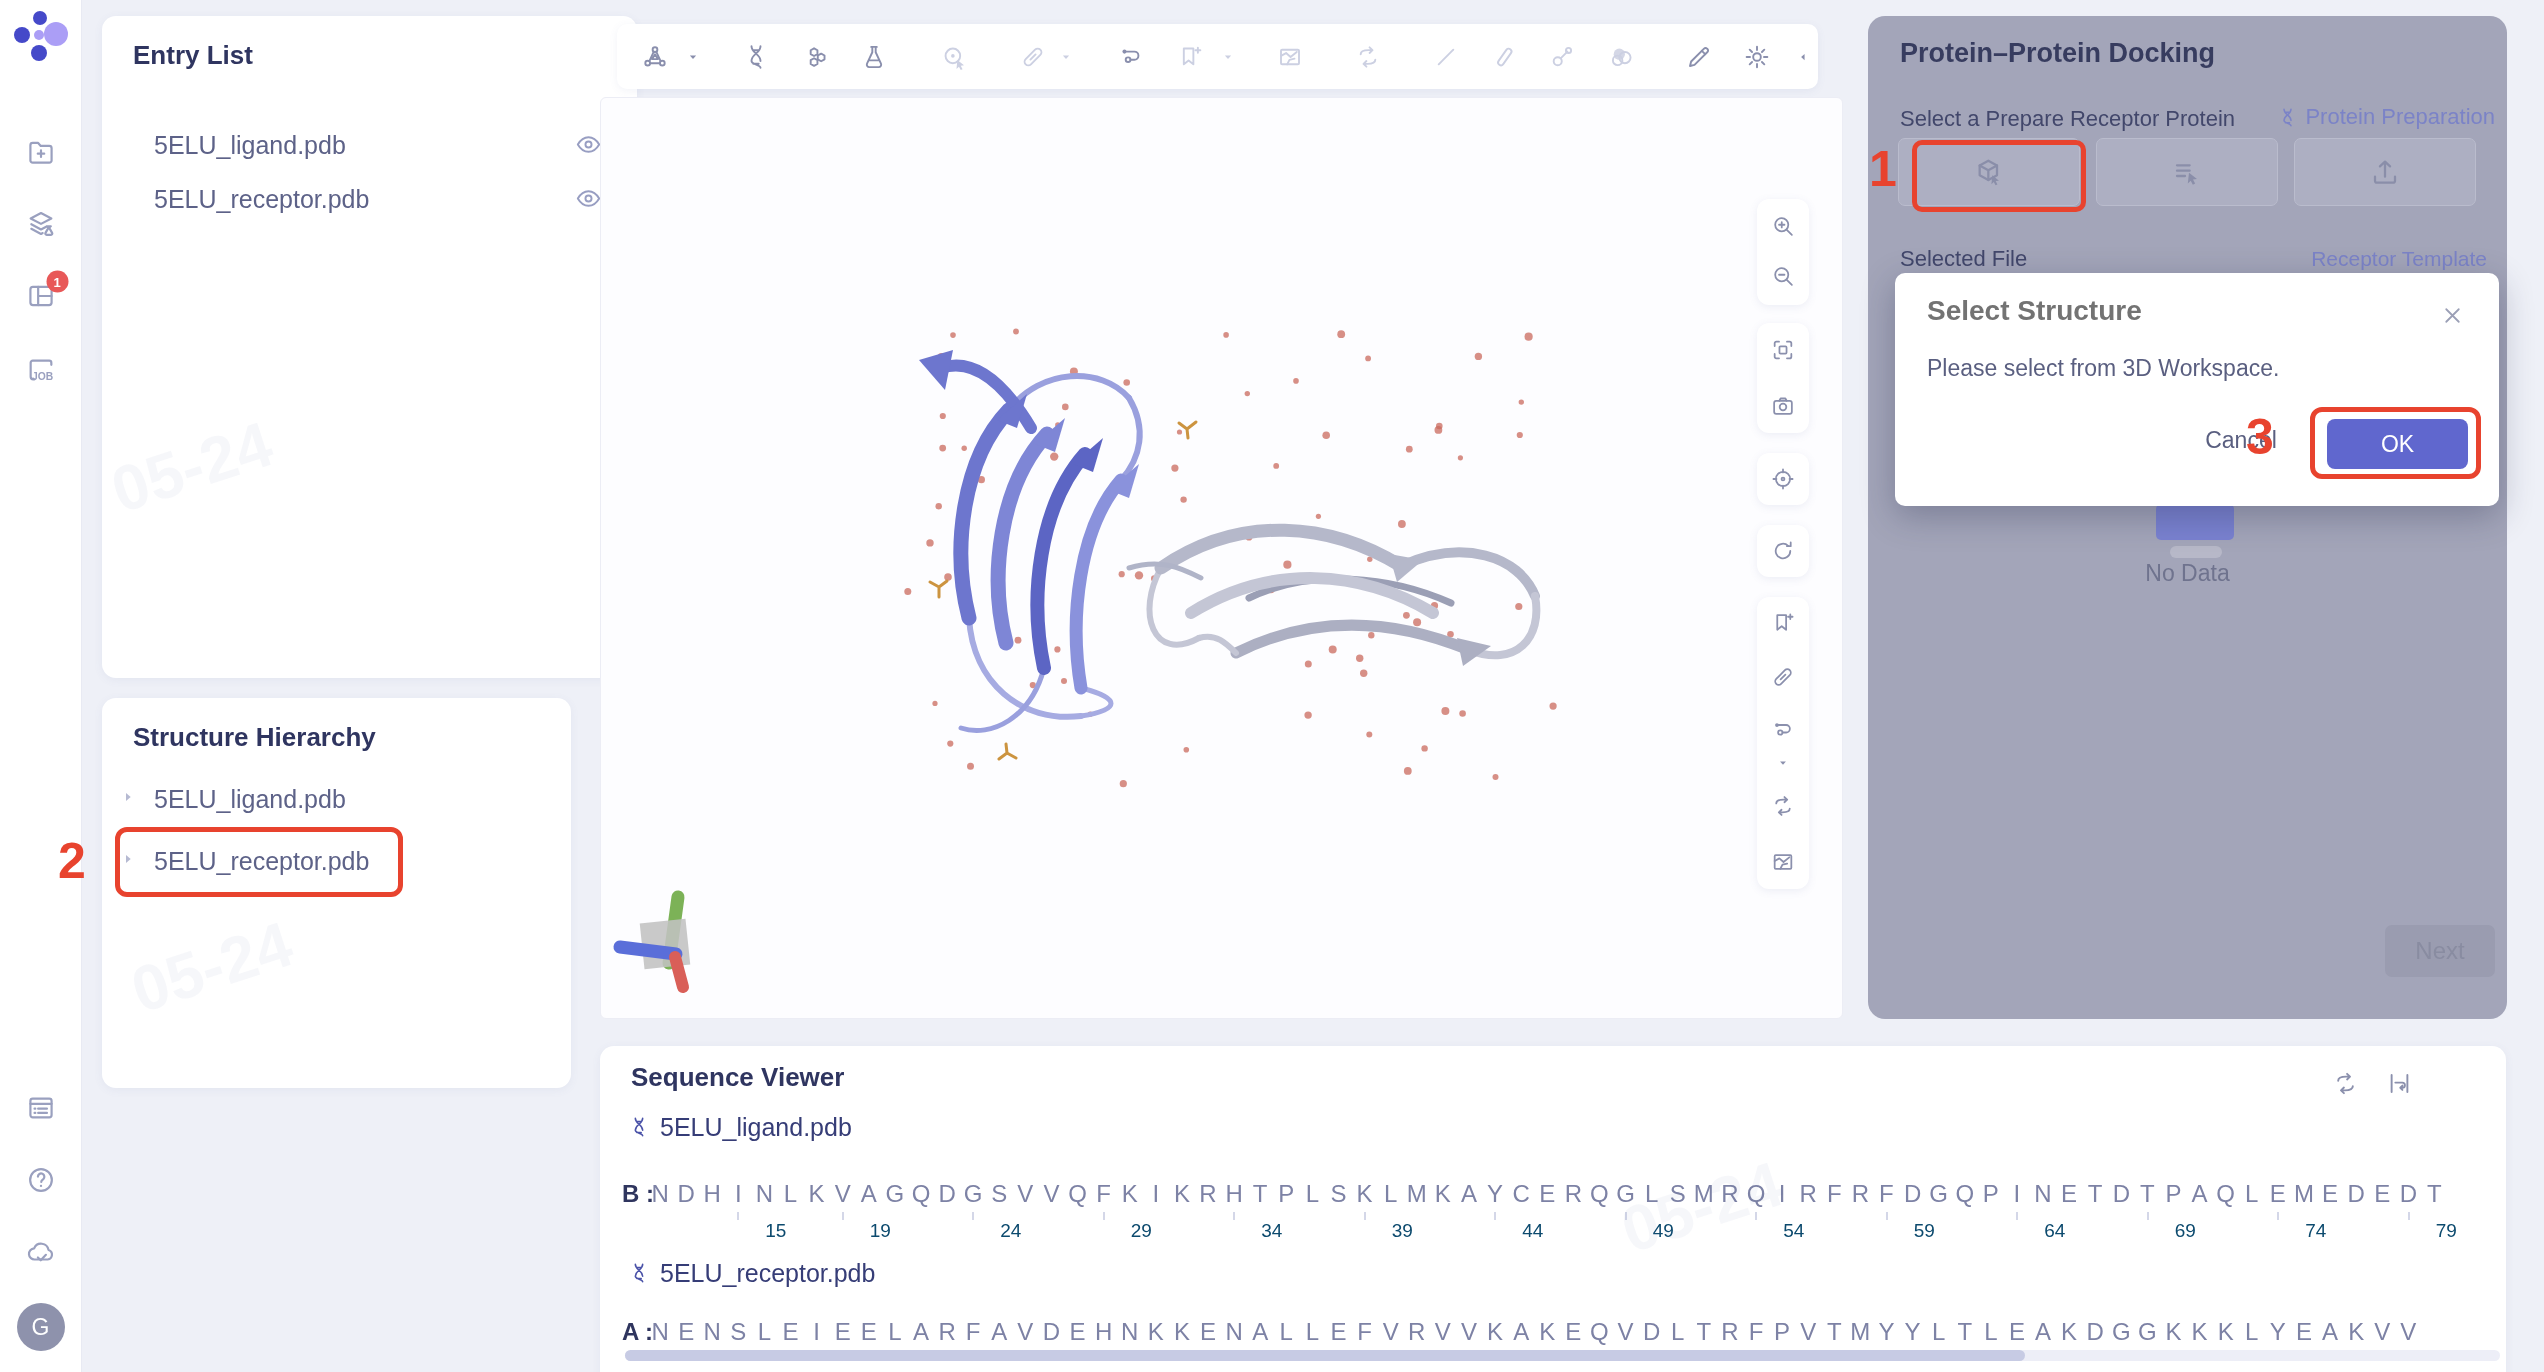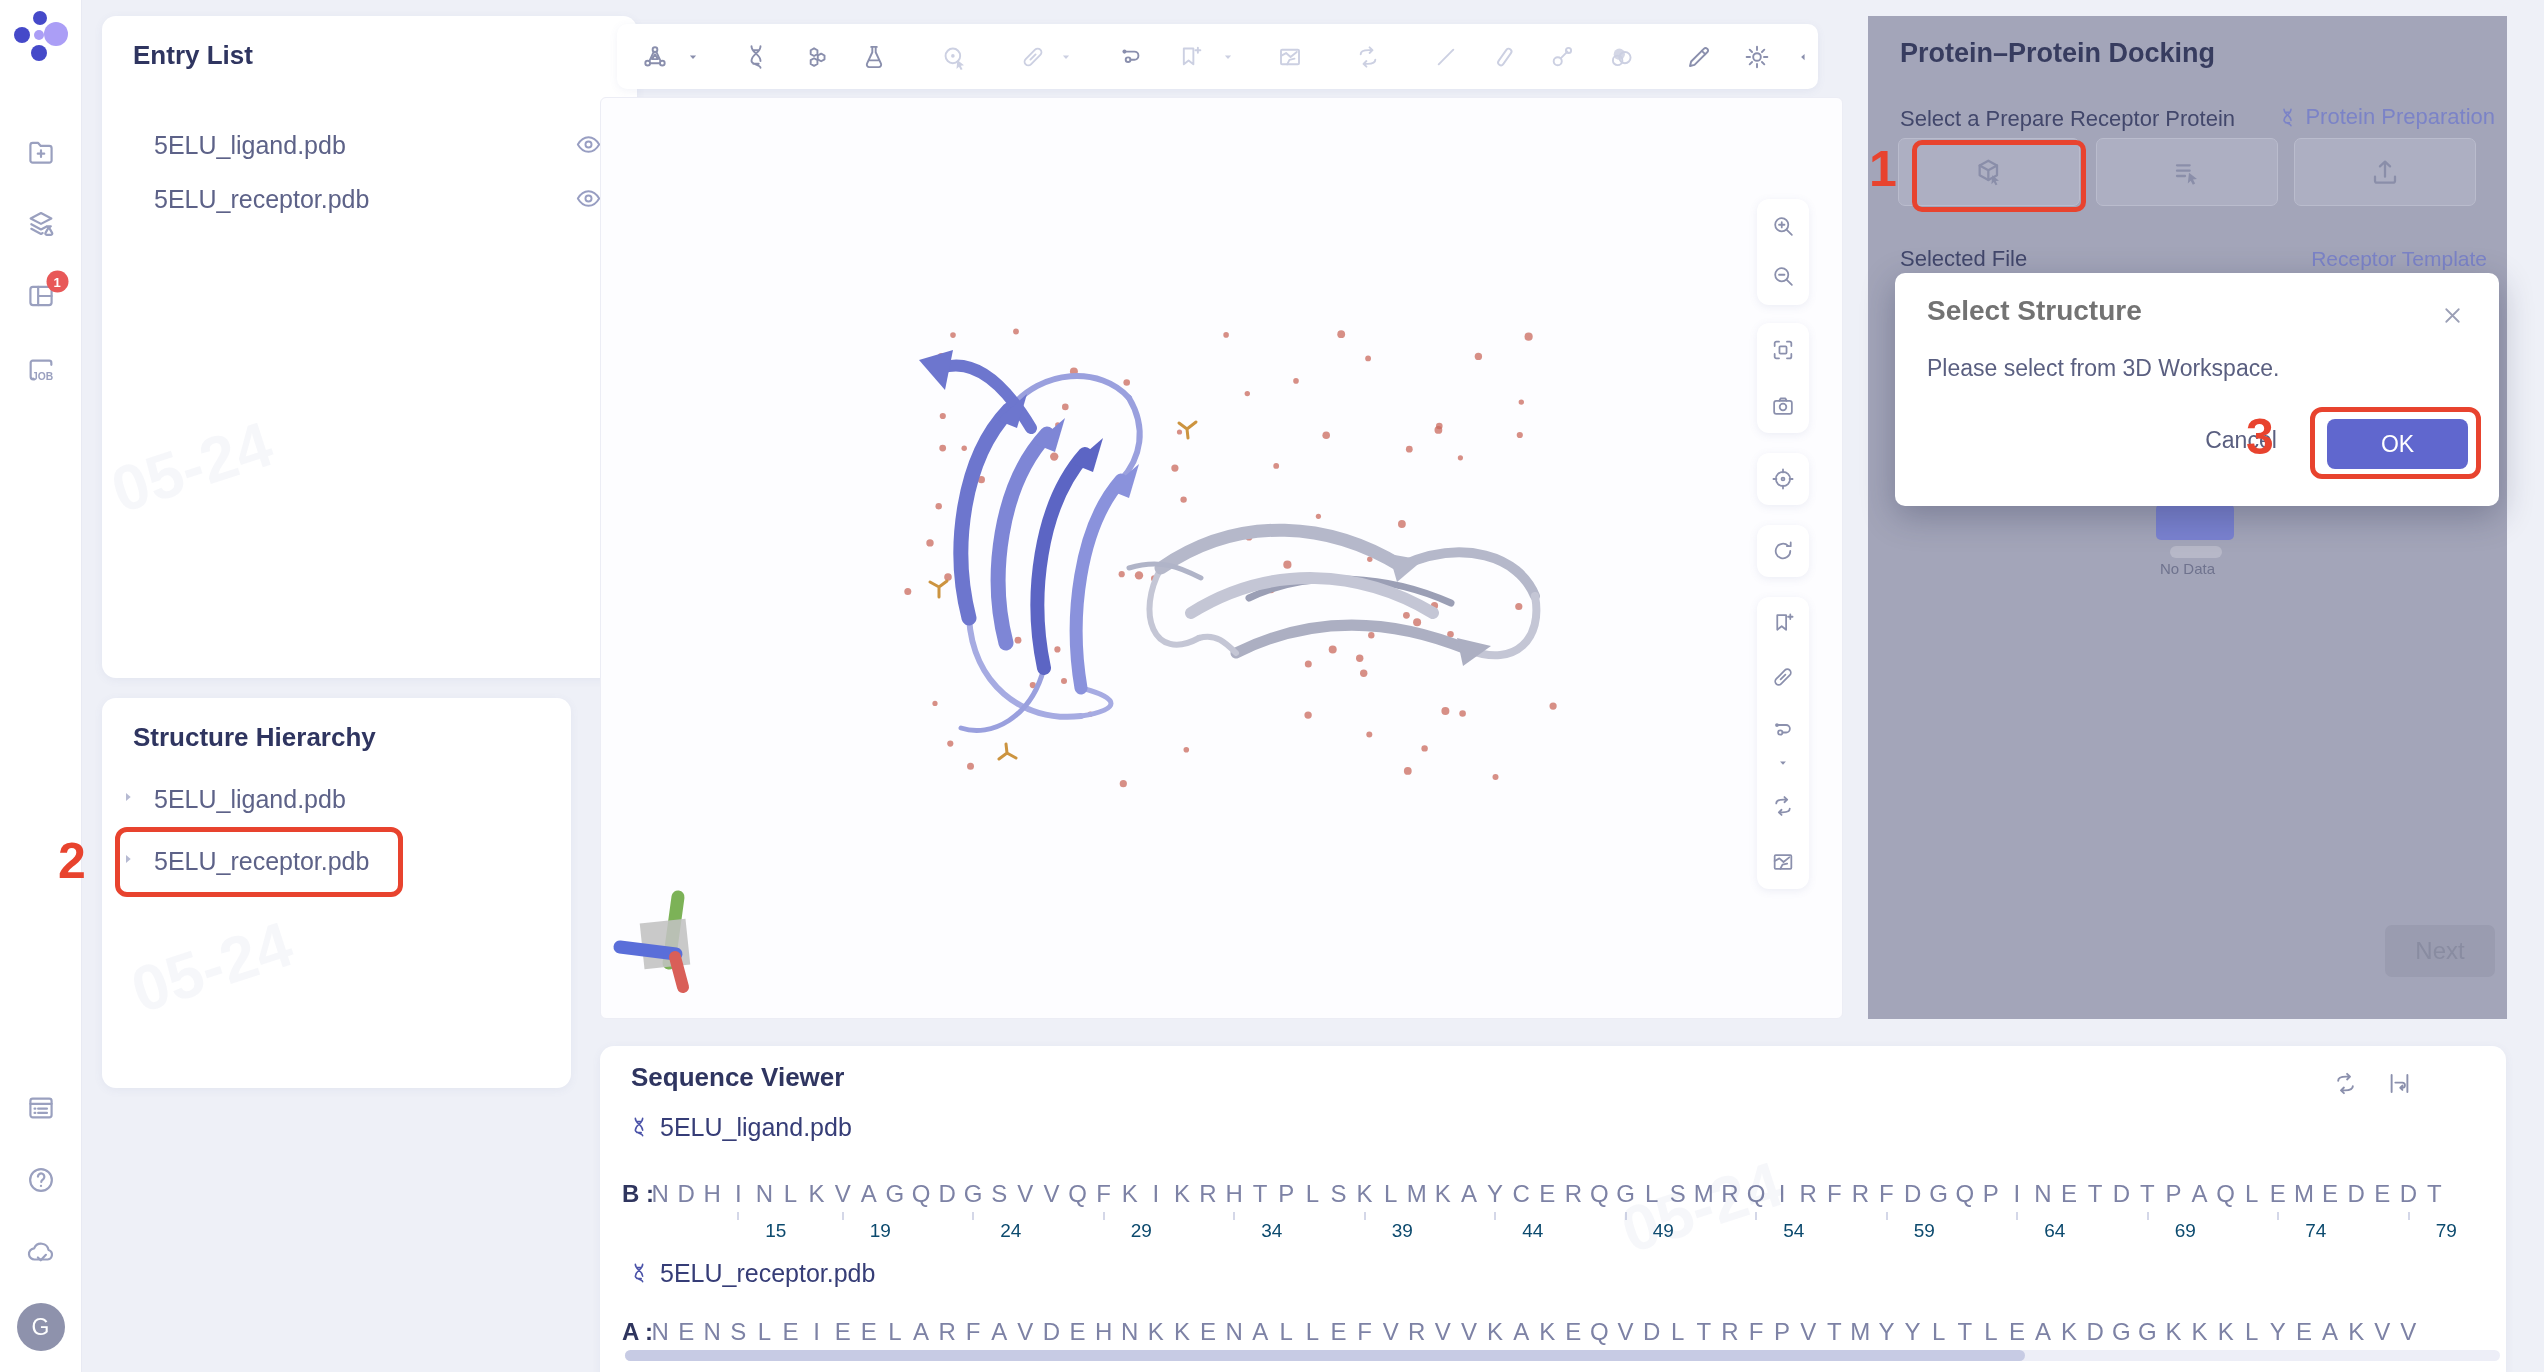--- a/index.html
+++ b/index.html
@@ -52,32 +52,32 @@
   .chain-label { position:absolute; left:22px; font-size:24px; font-weight:700; color:#2f355e; }
   .letters { position:absolute; left:47px; display:flex; }
   .letters span { display:inline-block; width:26.1px; text-align:center; font-size:24px; color:#7d82a5; }
   .tick { position:absolute; width:26.1px; text-align:center; }
   .tick .tl { display:block; margin:0 auto; width:2px; height:8px; background:#d4d7e8; }
   .tick .tn { font-size:19px; color:#0c4a6e;margin-left:40px; }
   #seq-scroll { position:absolute; left:25px; top:304px; width:1875px; height:11px; background:#edeef7; border-radius:6px; }
   #seq-thumb { position:absolute; left:0; top:0; width:1400px; height:11px; background:#c7cbe4; border-radius:6px; cursor:pointer; }
 
   
-  #dock-panel { left:1868px; top:16px; width:639px; height:1003px; background:#a3a5b9; border-radius:0; }
+  #dock-panel { left:1868px; top:16px; width:639px; height:1003px; background:#a3a5b9; border-radius:17px; }
   #dock-title { position:absolute; left:32px; top:22px; font-size:27px; font-weight:700; color:#373c5f; }
   #dock-sub { position:absolute; left:32px; top:90px; font-size:22px; font-weight:500; color:#42476b; }
   #prep-link { position:absolute; right:12px; top:88px; display:flex; align-items:center; gap:7px;
                color:#7b83c7; font-size:22px; cursor:pointer; }
   .src-btn { position:absolute; top:122px; width:182px; height:68px; background:#adafc2; border:1px solid #babccd;
              border-radius:7px; display:flex; align-items:center; justify-content:center; color:#8a8ea9; cursor:pointer; }
   #sel-label { position:absolute; left:32px; top:230px; font-size:22px; font-weight:500; color:#42476b; }
   #hist-link { position:absolute; right:20px; top:231px; font-size:21px; color:#7b83c7; cursor:pointer; }
   #frag-btn { position:absolute; left:288px; top:488px; width:78px; height:36px; background:#7a82d0; border-radius:5px; }
   #frag-pill { position:absolute; left:302px; top:530px; width:52px; height:12px; background:rgba(255,255,255,.22); border-radius:6px; }
-  #no-data { position:absolute; left:0; top:544px; width:100%; text-align:center; font-size:15px; color:#6f738e; }
+  #no-data { position:absolute; left:0; top:544px; width:100%; text-align:center; font-size:23px; color:#6f738e; }
   #next-btn { position:absolute; left:517px; top:909px; width:110px; height:52px; background:#9a9cb0; border-radius:7px;
               color:#898ca1; font-size:24px; font-weight:500; display:flex; align-items:center; justify-content:center; }
 
   
   #modal { left:1895px; top:273px; width:604px; height:233px; background:#fff; border-radius:10px;
            box-shadow:0 10px 34px rgba(30,35,70,.30); z-index:5; }
   #modal-title { position:absolute; left:32px; top:22px; font-size:28px; font-weight:600; color:#737373; }
   #modal-close { position:absolute; right:34px; top:30px; color:#9b9fb6; cursor:pointer; }
   #modal-body { position:absolute; left:32px; top:82px; font-size:23px; color:#5a5f80; }
   #modal-cancel { position:absolute; left:300px; top:154px; width:92px; text-align:center; font-size:23px; color:#5a5f80; cursor:pointer; }

